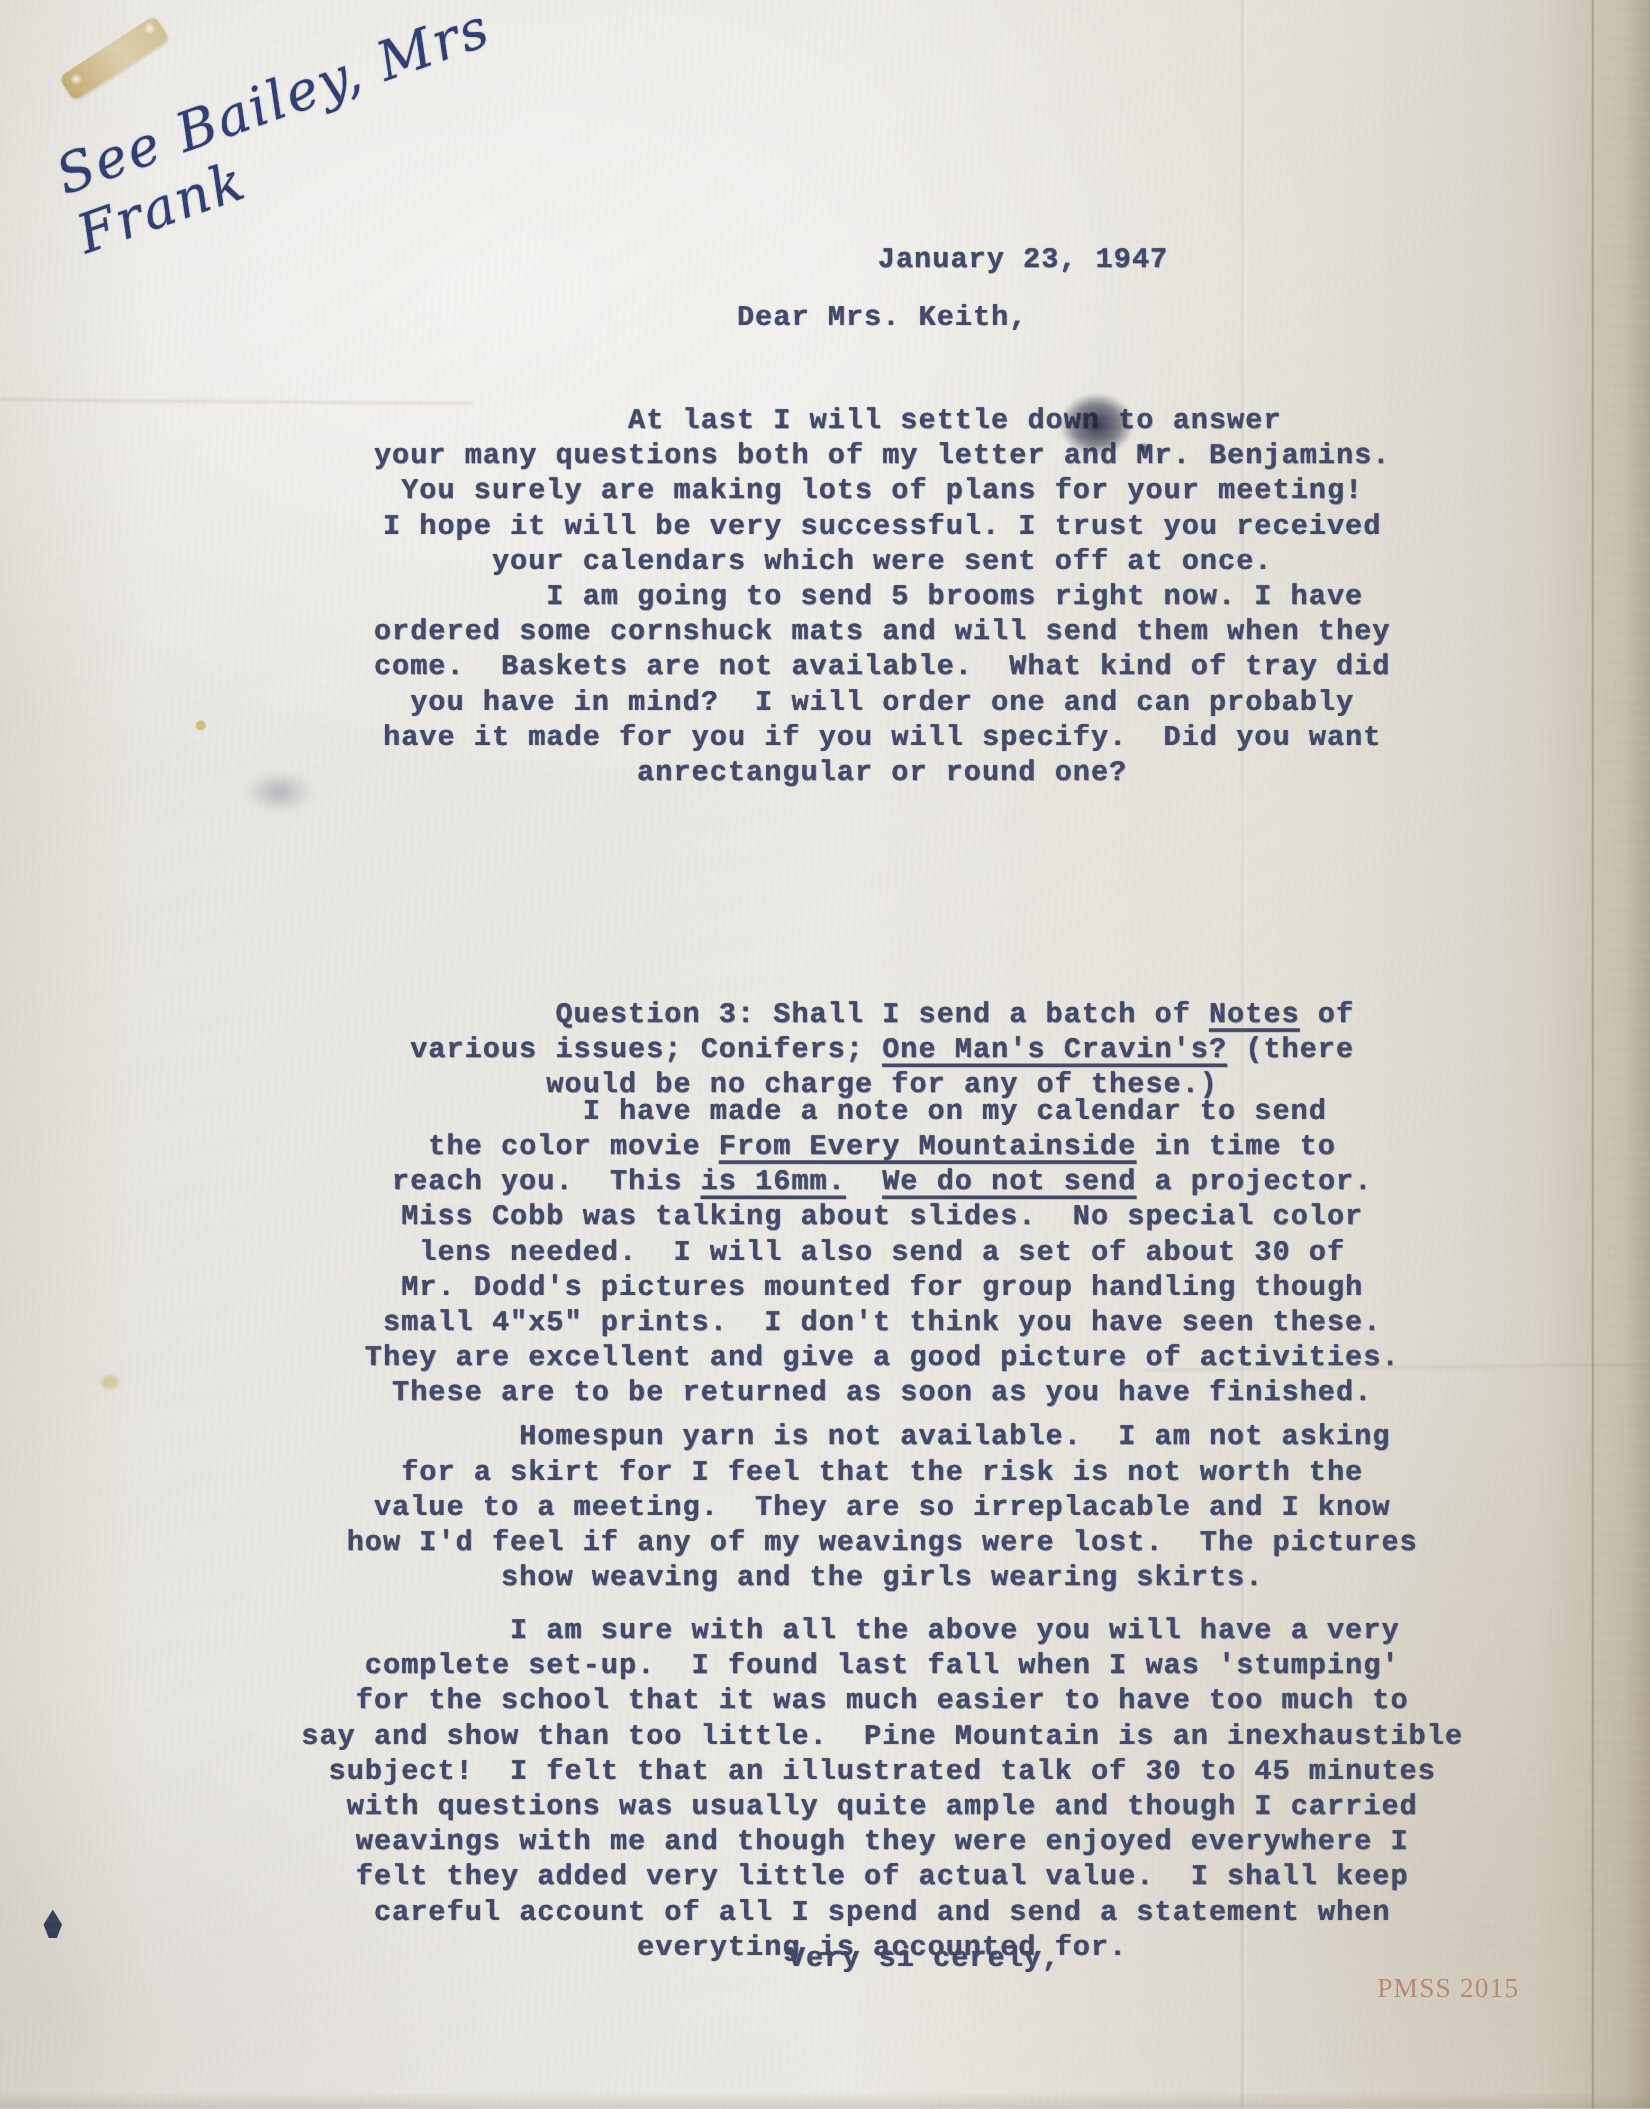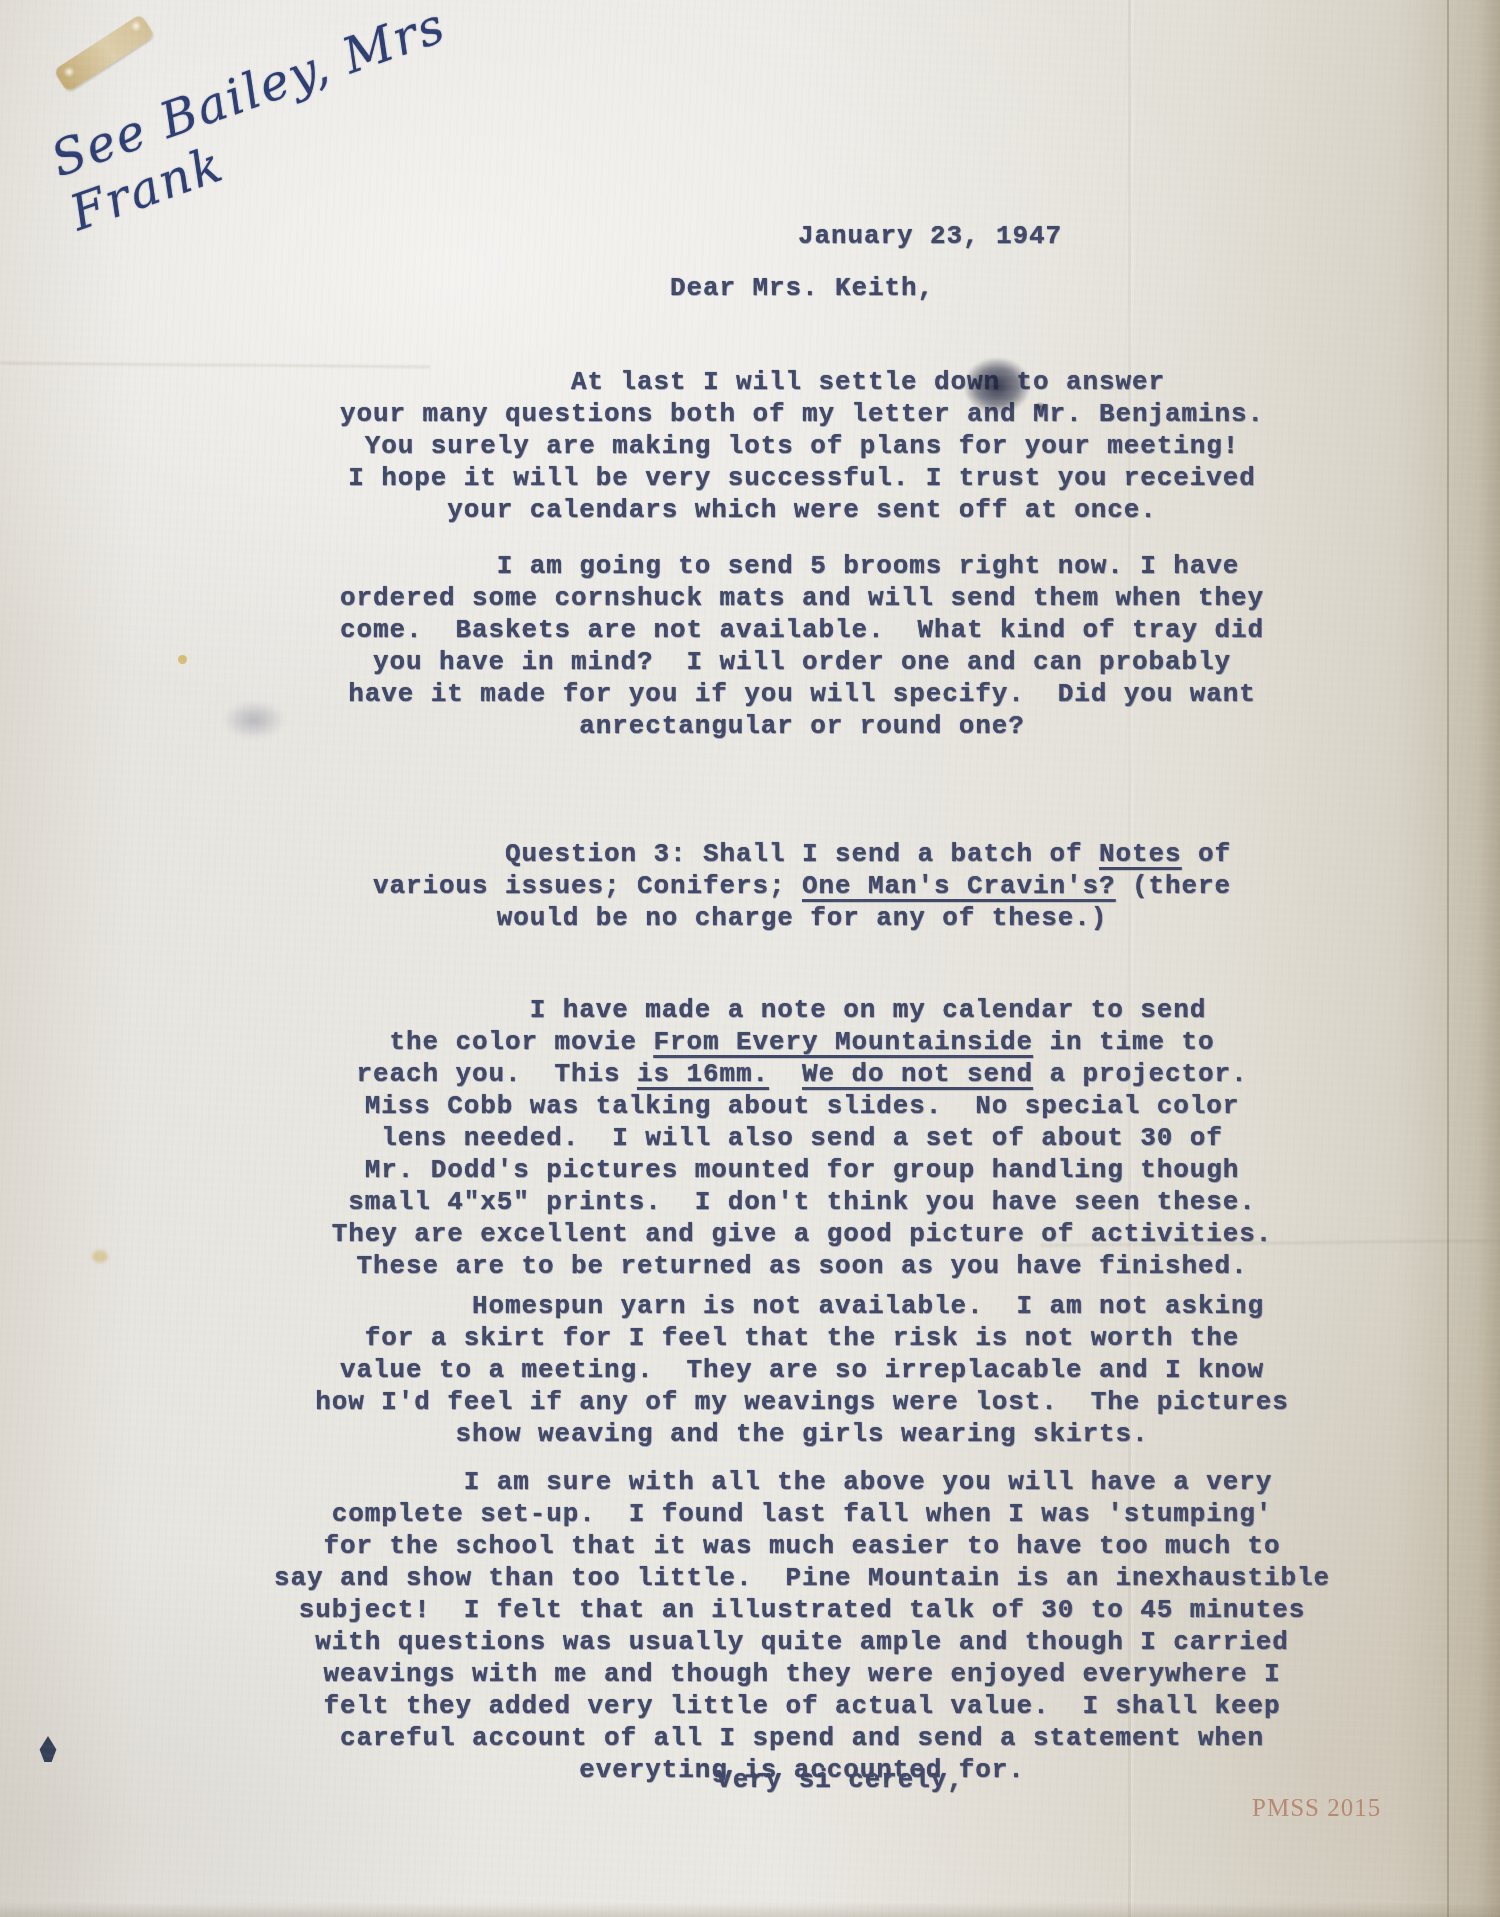--- a/index.html
+++ b/index.html
@@ -110,29 +110,29 @@
   <div class="tw date" style="top:220px">January 23, 1947</div>
 
   <div class="tw" style="top:272px">Dear Mrs. Keith,</div>
 
   <div class="tw indent" style="top:338px">At last I will settle down to answer
 your many questions both of my letter and Mr. Benjamins.
 You surely are making lots of plans for your meeting!
 I hope it will be very successful. I trust you received
 your calendars which were sent off at once.</div>
 
-  <div class="tw indent" style="top:522px">I am going to send 5 brooms right now. I have
+  <div class="tw indent" style="top:498px">I am going to send 5 brooms right now. I have
 ordered some cornshuck mats and will send them when they
 come.  Baskets are not available.  What kind of tray did
 you have in mind?  I will order one and can probably
 have it made for you if you will specify.  Did you want
 anrectangular or round one?</div>
 
 
-  <div class="tw indent" style="top:810px">Question 3: Shall I send a batch of <u>Notes</u> of
+  <div class="tw indent" style="top:878px">Question 3: Shall I send a batch of <u>Notes</u> of
 various issues; Conifers; <u>One Man's Cravin's?</u> (there
 would be no charge for any of these.)</div>
 
   <div class="tw indent" style="top:966px">I have made a note on my calendar to send
 the color movie <u>From Every Mountainside</u> in time to
 reach you.  This <u>is 16mm.</u>  <u>We do not send</u> a projector.
 Miss Cobb was talking about slides.  No special color
 lens needed.  I will also send a set of about 30 of
 Mr. Dodd's pictures mounted for group handling though
 small 4"x5" prints.  I don't think you have seen these.

